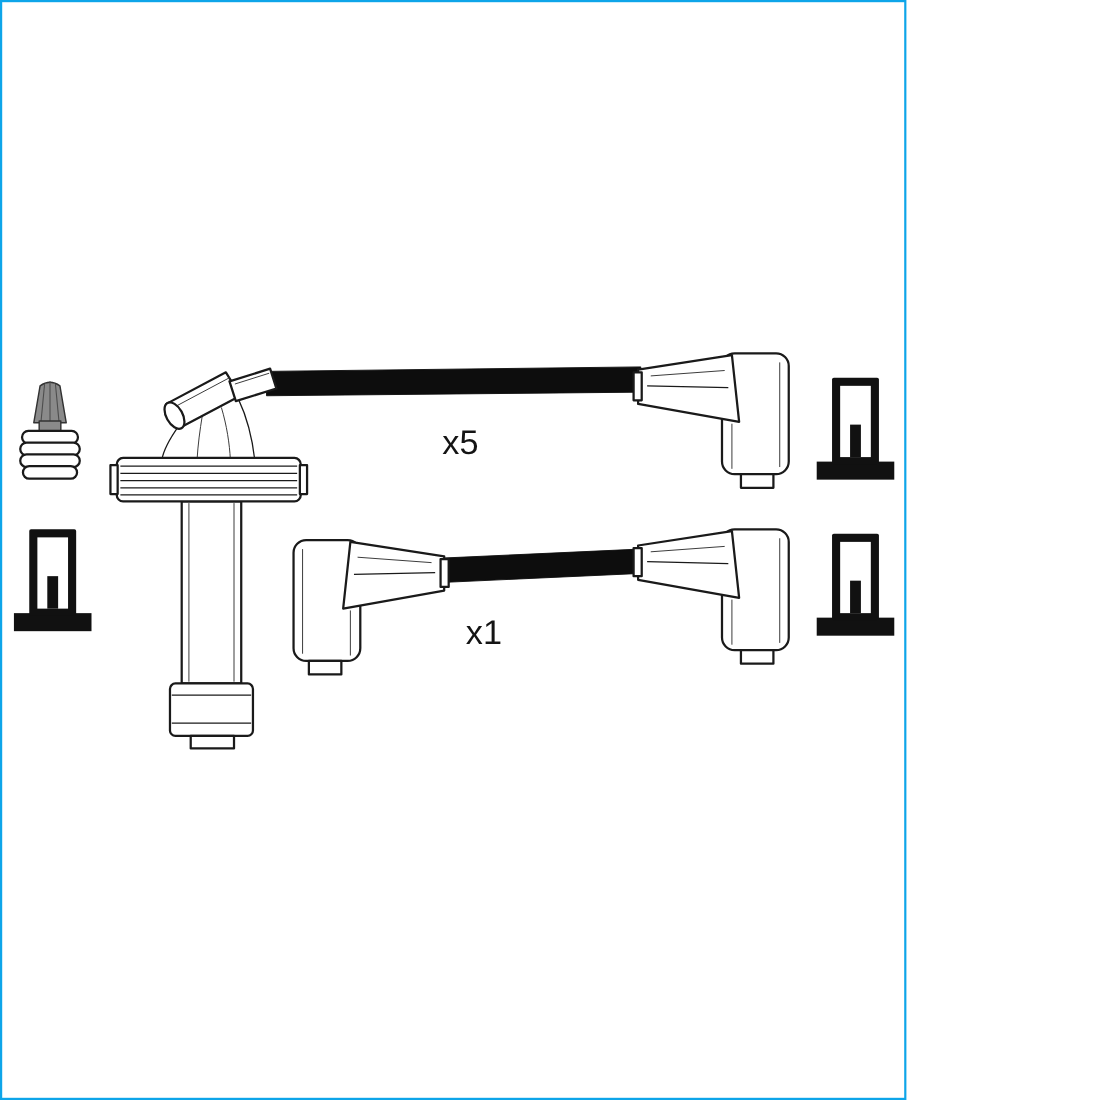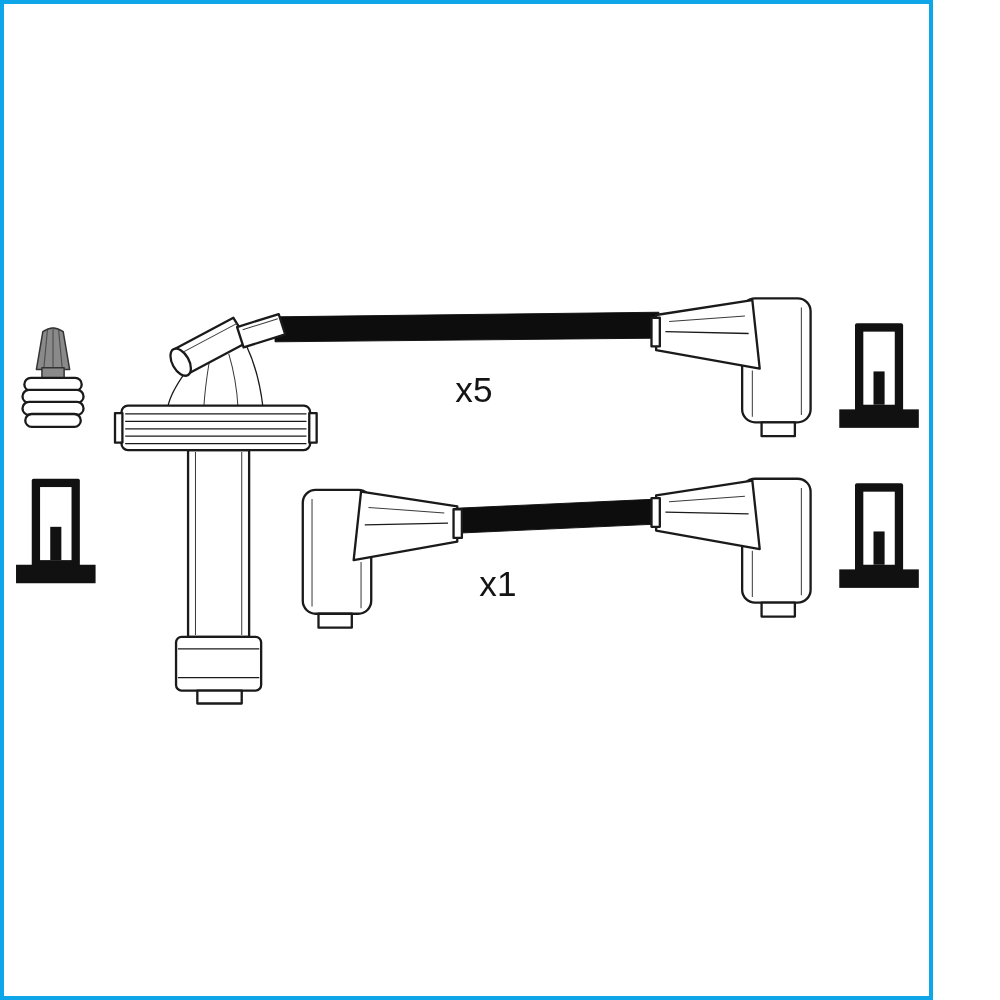--- a/index.html
+++ b/index.html
@@ -1,21 +1,21 @@
 <!DOCTYPE html>
 <html><head>
 <meta charset="utf-8">
 <style>
   html,body{margin:0;padding:0;background:#fff;}
   .stage{
     position:relative;
-    width:933px;height:1000px;
+    width:824px;height:1000px;
     box-sizing:border-box;
     background:#ffffff;
-    border:4px solid #0ea5e9;
+    border:2px solid #0ea5e9;
     font-family:"Liberation Sans", sans-serif;
   }
   svg{display:block;width:100%;height:100%;}
   .ol{fill:#ffffff;stroke:#1a1a1a;stroke-width:2.5;stroke-linejoin:round;}
   .ol-thin{fill:none;stroke:#1a1a1a;stroke-width:1.4;}
   .ol-hair{fill:none;stroke:#3a3a3a;stroke-width:1.1;}
   .blk{fill:#111111;stroke:none;}
   .cable{fill:#0d0d0d;stroke:#0d0d0d;stroke-width:1;}
   .gray{fill:#8a8a8a;stroke:#333333;stroke-width:1.6;stroke-linejoin:round;}
   .part-label{

